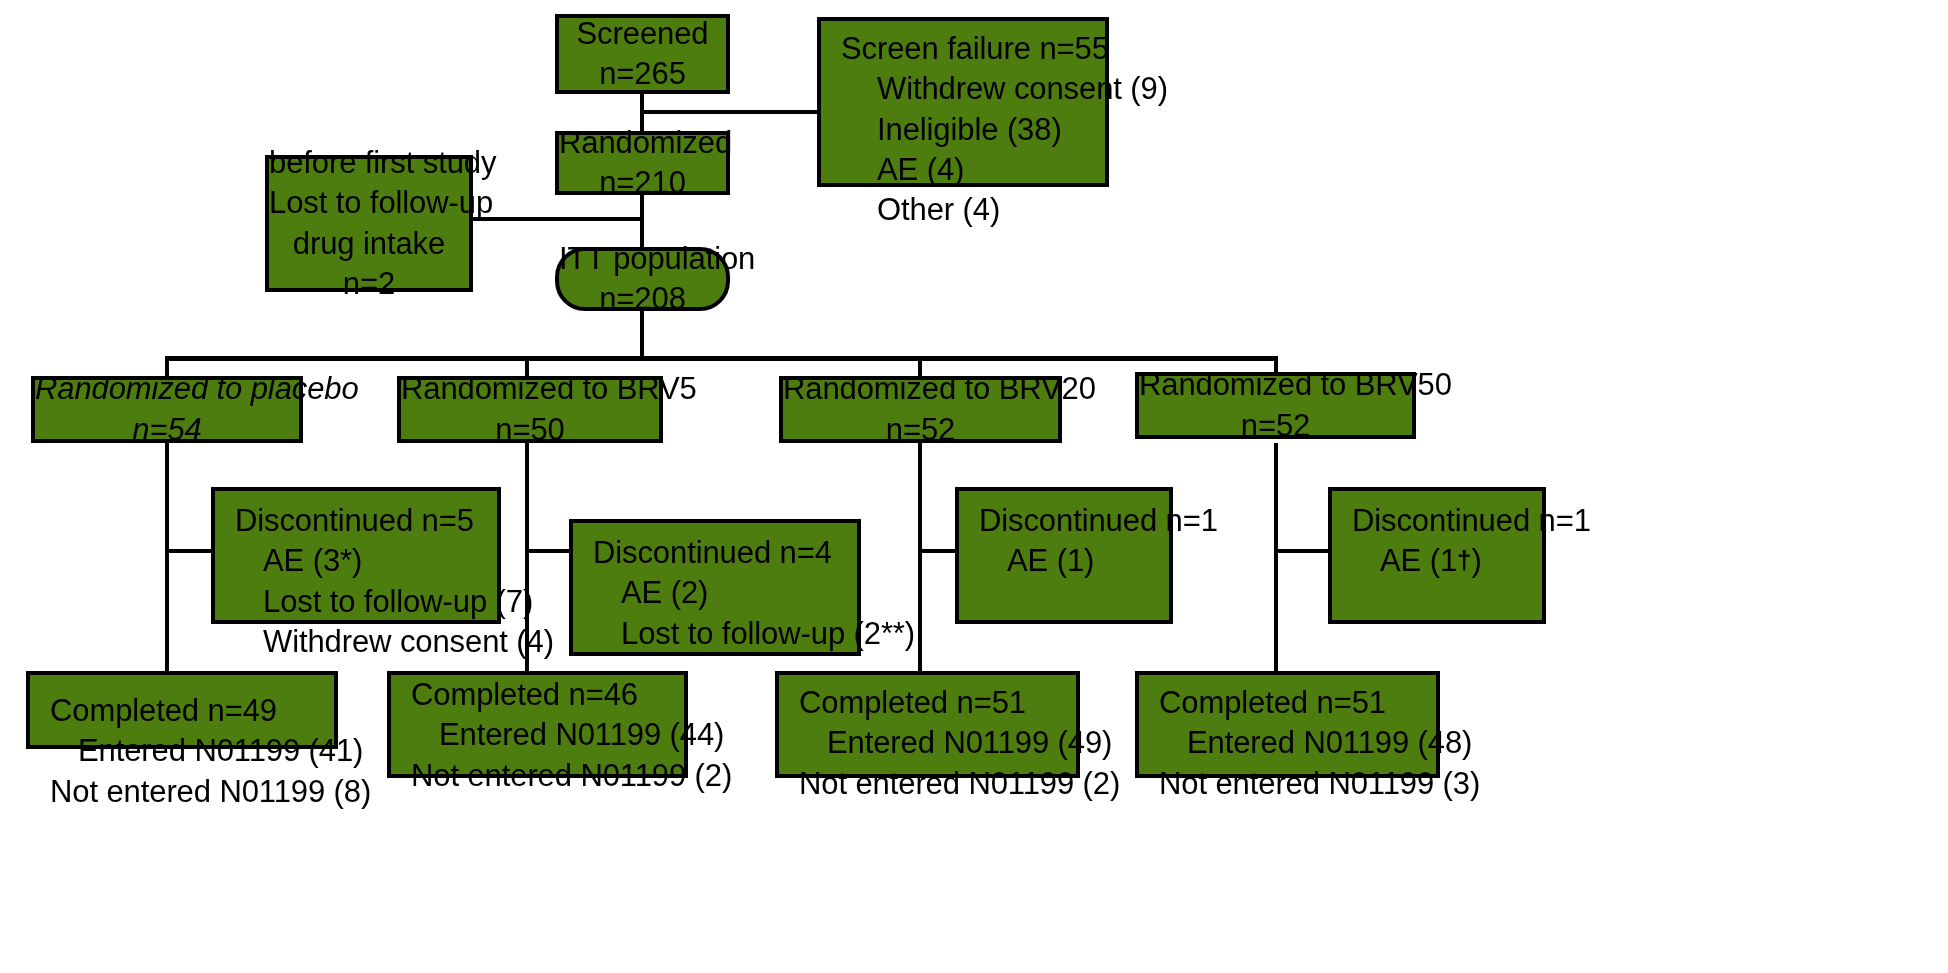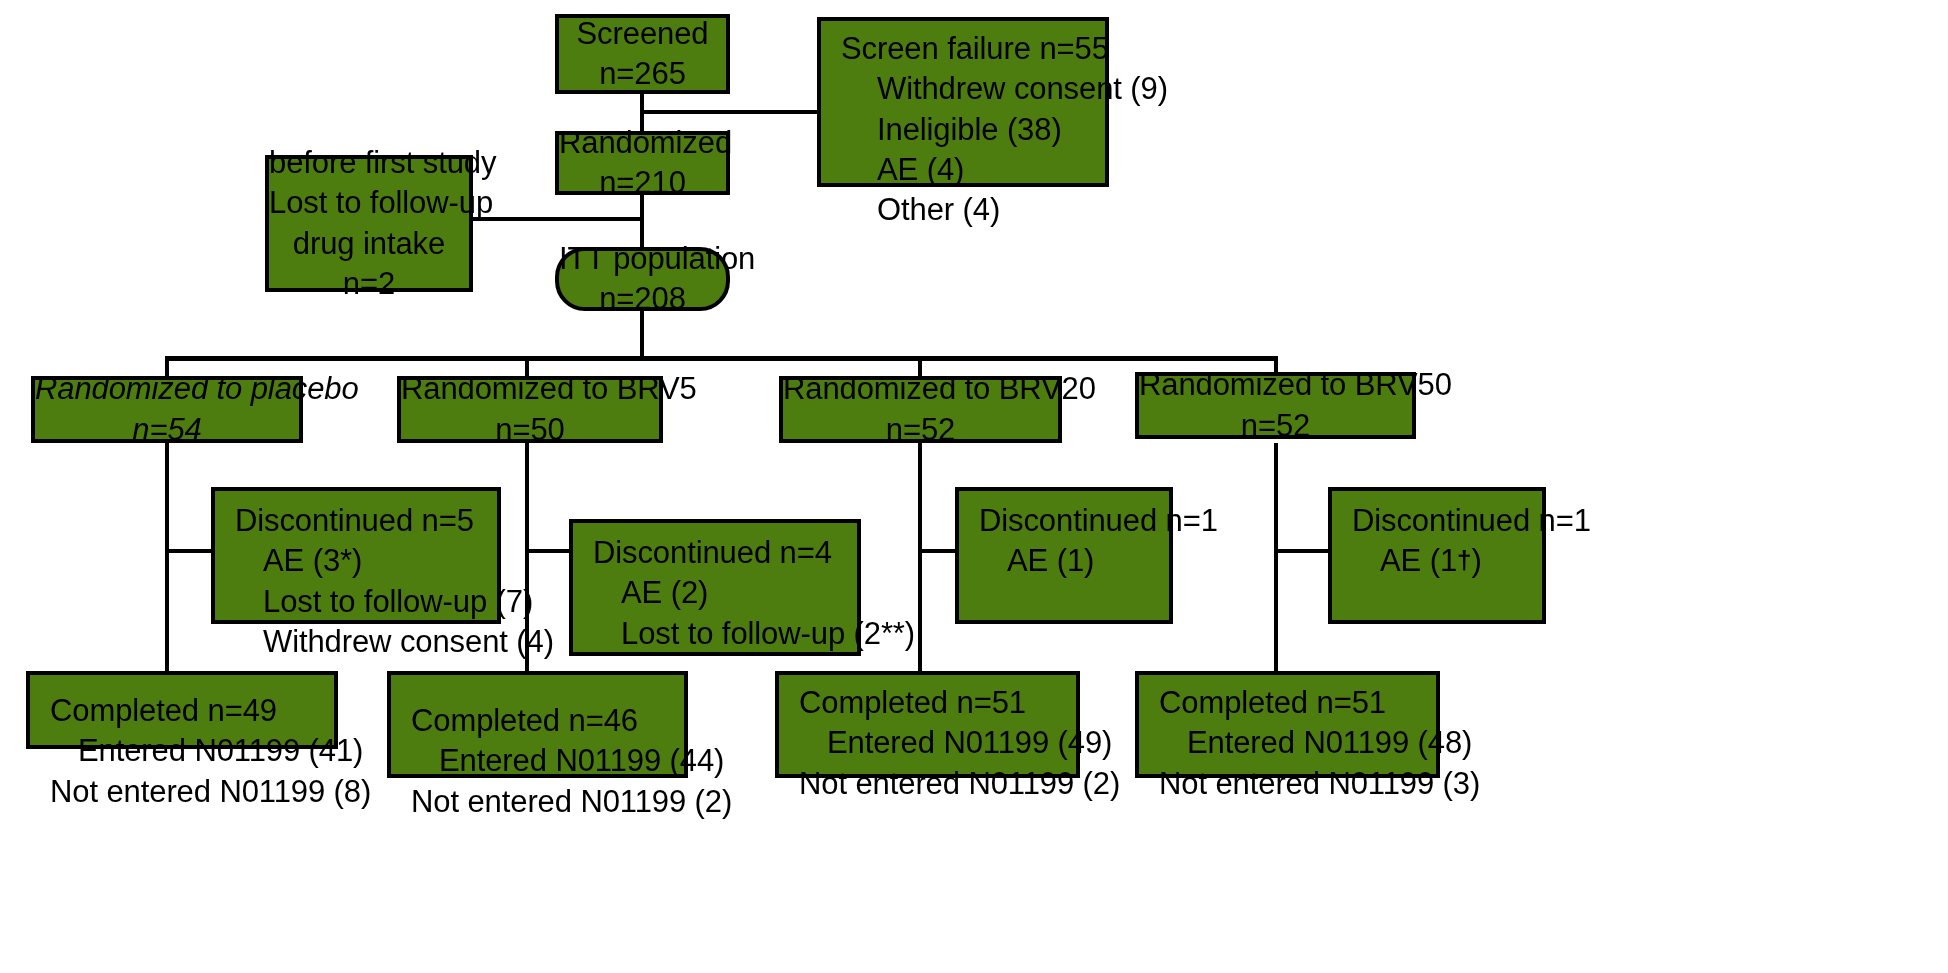--- a/index.html
+++ b/index.html
@@ -141,21 +141,21 @@
     <span class="line ctr">Randomized to BRV5</span>
     <span class="line ctr">n=50</span>
   </div>
 
   <div class="box" style="left:569px; top:487px; width:292px; height:137px; justify-content:flex-start; padding-top:10px;margin-top:32px;">
     <span class="line lft">Discontinued n=4</span>
     <span class="line lft indent-sm">AE (2)</span>
     <span class="line lft indent-sm">Lost to follow-up (2**)</span>
   </div>
 
-  <div class="box" style="left:387px; top:671px; width:301px; height:107px; justify-content:flex-start; padding-top:26px;">
+  <div class="box" style="left:387px; top:671px; width:301px; height:107px; justify-content:flex-start; padding-top:0;">
     <span class="line lft">Completed n=46</span>
     <span class="line lft indent-sm">Entered N01199 (44)</span>
     <span class="line lft">Not entered N01199 (2)</span>
   </div>
 
   <div class="box" style="left:779px; top:376px; width:283px; height:67px;">
     <span class="line ctr">Randomized to BRV20</span>
     <span class="line ctr">n=52</span>
   </div>
 

